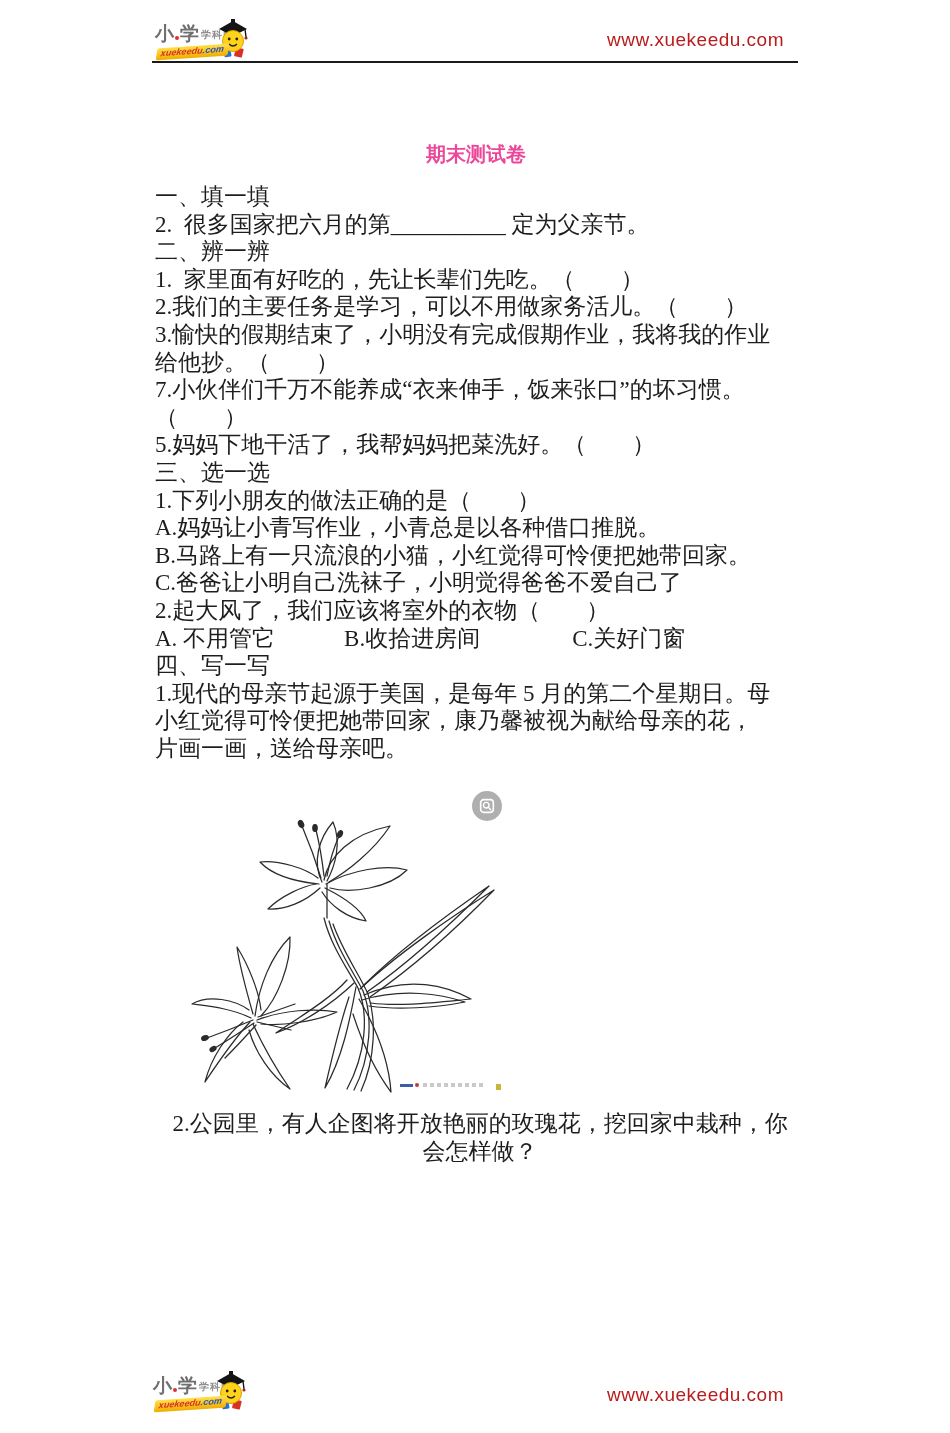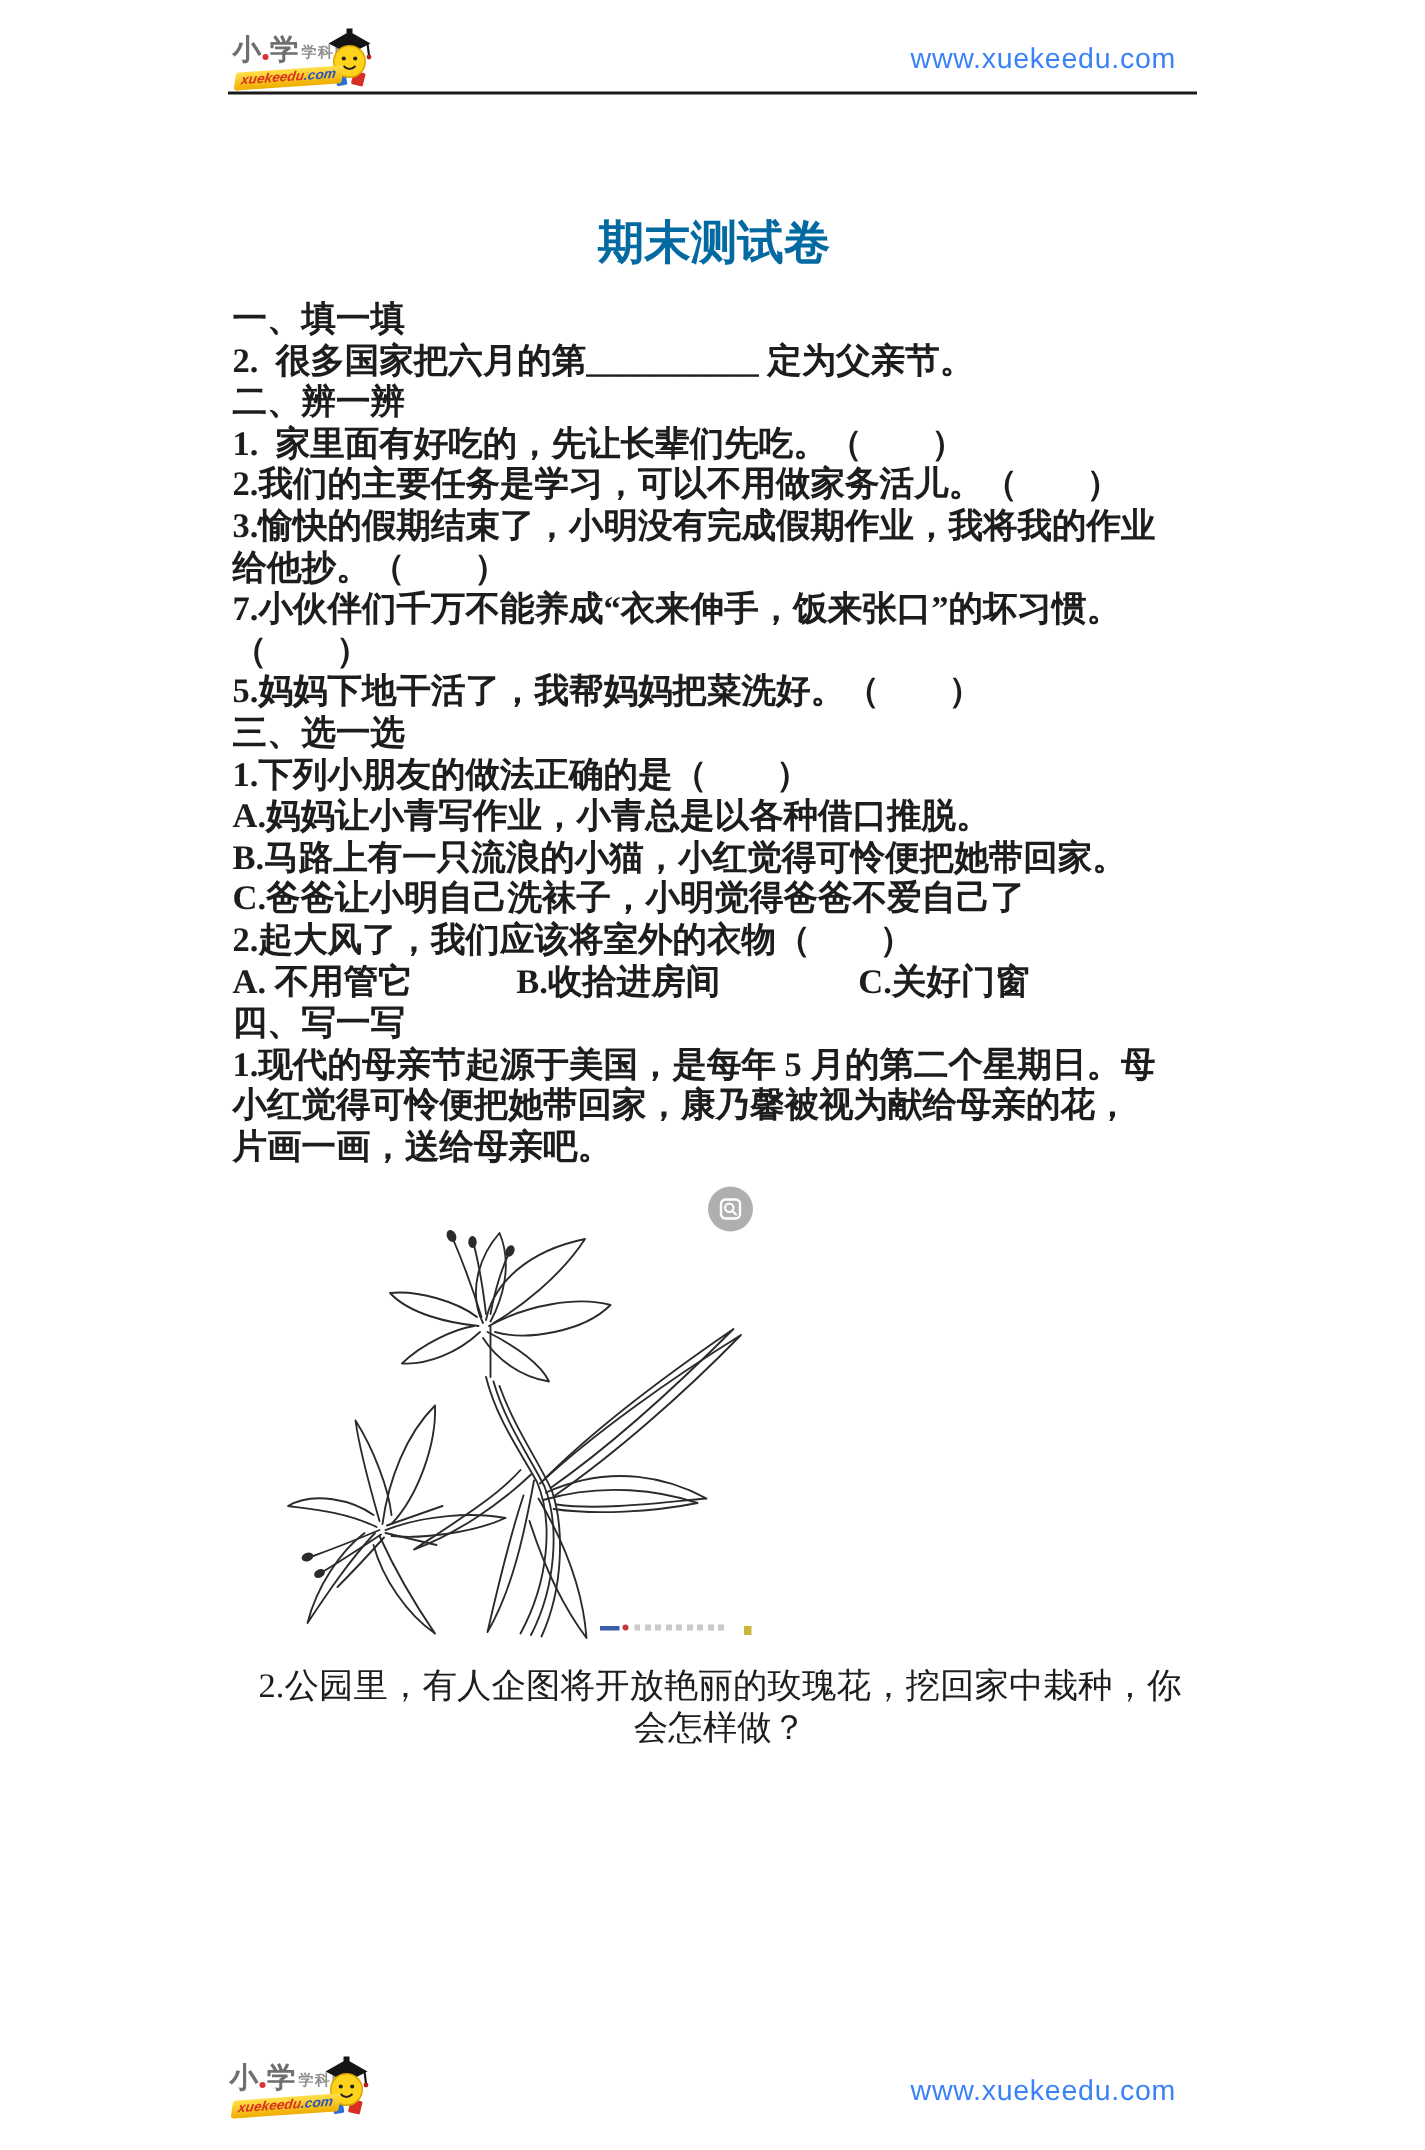--- a/index.html
+++ b/index.html
@@ -1,21 +1,21 @@
 <!DOCTYPE html>
 <html><head>
 <meta charset="utf-8">
 <style>
   html,body{margin:0;padding:0;background:#ffffff;}
   .page{position:relative;width:950px;height:1433px;background:#ffffff;overflow:hidden;
         font-family:"Liberation Serif","DejaVu Serif",serif;color:#1d1d1d;}
 
   
   .site-url{position:absolute;font-family:"Liberation Sans","DejaVu Sans",sans-serif;
-            font-size:19px;color:#3b82f6;letter-spacing:.5px;}
+            font-size:19px;color:#b91c1c;letter-spacing:.5px;}
   .header-url{top:29px;right:166px;}
   .footer-url{top:1384px;right:166px;}
   .header-rule{position:absolute;left:152px;top:61px;width:646px;height:2px;background:#1a1a1a;}
 
   .logo{position:absolute;width:100px;height:48px;}
   .logo-header{left:155px;top:16px;}
   .logo-footer{left:153px;top:1368px;}
   .logo-textrow{position:absolute;left:0;top:8px;display:flex;align-items:flex-end;white-space:nowrap;}
   .logo-big{font-family:"Liberation Sans",sans-serif;font-weight:bold;font-size:19px;color:#6f6f6f;line-height:1;}
   .logo-dot{width:4px;height:4px;border-radius:50%;background:#e03131;margin:0 1px 3px 1px;}
@@ -23,22 +23,22 @@
             margin:0 0 1px 2px;letter-spacing:1px;}
   .logo-ribbon{position:absolute;left:2px;top:30px;padding:0 4px 1px 4px;background:linear-gradient(#ffe04a,#f0ad00);
                transform:skewX(-12deg) rotate(-4deg);border-radius:2px;
                font-family:"Liberation Sans",sans-serif;font-style:italic;font-weight:bold;font-size:9px;line-height:11px;}
   .rib-main{color:#d93025;}
   .rib-com{color:#2a52be;}
   .mascot{position:absolute;left:62px;top:0;}
 
   
   .doc-title{position:absolute;left:155px;top:141px;width:642px;text-align:center;
-             font-size:31px;font-weight:bold;color:#0369a1;}
-  .content{position:absolute;left:155px;top:199px;width:650px;font-weight:bold;}
+             font-size:20px;font-weight:bold;color:#ec4899;}
+  .content{position:absolute;left:155px;top:183px;width:650px;}
   .line{white-space:pre;font-size:23px;line-height:27.6px;height:27.6px;}
   .q2block{position:absolute;left:155px;top:1110px;width:650px;text-align:center;}
 
   
   .figure{position:absolute;left:183px;top:818px;width:320px;height:276px;}
   .figure svg{display:block;}
   .wm{position:absolute;font-size:6px;}
   .wm-blue{left:217px;top:266px;width:13px;height:3px;background:#3a5fa8;}
   .wm-red{left:232px;top:265px;width:4px;height:4px;background:#c23b3b;border-radius:50%;}
   .wm-gray{left:240px;top:265px;width:62px;height:4px;

